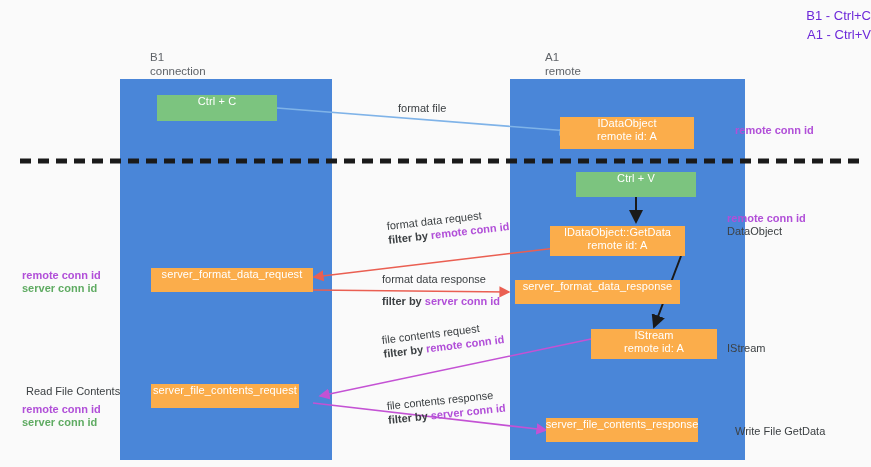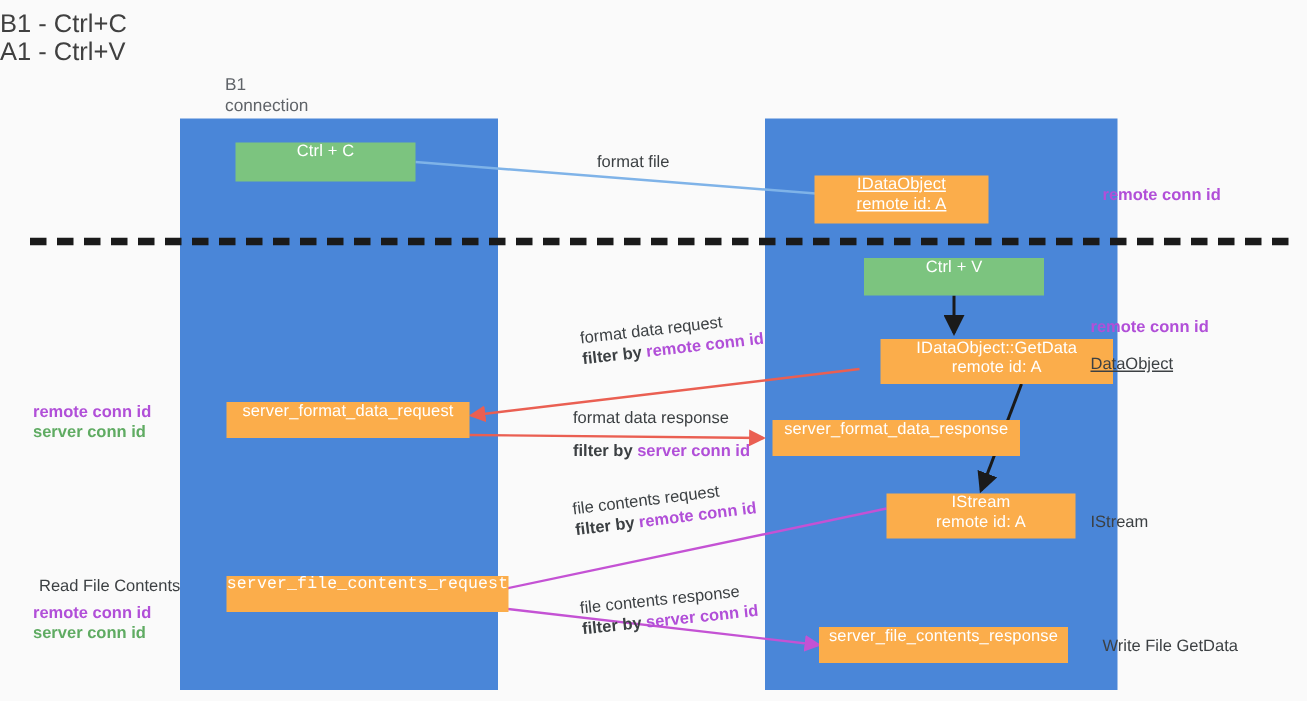--- a/index.html
+++ b/index.html
@@ -13,22 +13,22 @@
   }
   #stage{position:absolute;left:0;top:0;width:871px;height:467px;}
 
   
   svg#art{position:absolute;left:0;top:0;width:871px;height:467px;}
 
   
   .abs{position:absolute;}
 
   .title{
-    width:871px;text-align:left;top:6px;left:0;
-    font-size:17px;line-height:19px;color:#404040;
+    width:871px;text-align:right;top:6px;left:0;
+    font-size:13px;line-height:19px;color:#6d28d9;
     white-space:pre;
   }
 
   .colhead{
     font-size:11.5px;line-height:14px;color:#5f6368;
     white-space:pre;
   }
 
   .node{
     box-sizing:border-box;
@@ -103,57 +103,59 @@
     <line x1="591" y1="339" x2="320" y2="396" stroke="#c452d4" stroke-width="1.6" marker-end="url(#ah-mag)"></line>
 
     <line x1="313" y1="403" x2="546" y2="430" stroke="#c452d4" stroke-width="1.6" marker-end="url(#ah-mag)"></line>
   </svg>
 
   <div class="abs title">B1 - Ctrl+C
 A1 - Ctrl+V</div>
 
   <div class="abs colhead" style="left:150px;top:50px;width:140px;">B1
 connection</div>
+  <div class="abs colhead" style="left:545px;top:50px;width:165px;">A1
+remote</div>
 
   <div class="abs node green" style="left:157px;top:95px;width:120px;height:26px;">
     <span class="l1">Ctrl + C</span>
   </div>
 
-  <div class="abs node orange" style="left:543px;top:117px;width:116px;height:32px;text-decoration:underline;">
+  <div class="abs node orange" style="left:560px;top:117px;width:134px;height:32px;">
     <span class="l1">IDataObject</span>
     <span class="l2">remote id: A</span>
   </div>
 
   <div class="abs node green" style="left:576px;top:172px;width:120px;height:25px;">
     <span class="l1">Ctrl + V</span>
   </div>
 
-  <div class="abs node orange" style="left:587px;top:226px;width:155px;height:30px;">
+  <div class="abs node orange" style="left:550px;top:226px;width:135px;height:30px;">
     <span class="l1">IDataObject::GetData</span>
     <span class="l2">remote id: A</span>
   </div>
 
   <div class="abs node orange" style="left:151px;top:268px;width:162px;height:24px;">
     <span class="l1">server_format_data_request</span>
   </div>
 
   <div class="abs node orange" style="left:515px;top:280px;width:165px;height:24px;">
     <span class="l1">server_format_data_response</span>
   </div>
 
   <div class="abs node orange" style="left:591px;top:329px;width:126px;height:30px;">
     <span class="l1">IStream</span>
     <span class="l2">remote id: A</span>
   </div>
 
-  <div class="abs node orange" style="left:151px;top:384px;width:188px;height:24px;font-family:Liberation Mono, monospace;">
+  <div class="abs node orange" style="left:151px;top:384px;width:148px;height:24px;">
     <span class="l1">server_file_contents_request</span>
   </div>
 
-  <div class="abs node orange" style="left:546px;top:418px;width:166px;height:24px;">
+  <div class="abs node orange" style="left:546px;top:418px;width:152px;height:24px;">
     <span class="l1">server_file_contents_response</span>
   </div>
 
   <div class="edgelabel" style="left:398px;top:101px;">
     <span>format file</span>
   </div>
 
   <div class="edgelabel" style="left:386px;top:219px;transform:rotate(-6.5deg);">
     <div>format data request</div>
     <div><span class="bold">filter by </span><span class="purple">remote conn id</span></div>
@@ -175,21 +177,21 @@
   </div>
 
   <div class="sidelabel" style="left:735px;top:123px;">
     <span class="purple">remote conn id</span>
   </div>
 
   <div class="sidelabel" style="left:727px;top:211px;">
     <span class="purple">remote conn id</span>
   </div>
 
-  <div class="sidelabel" style="left:727px;top:236px;text-decoration:underline;">
+  <div class="sidelabel" style="left:727px;top:224px;">
     <span class="plain">DataObject</span>
   </div>
 
   <div class="sidelabel" style="left:727px;top:341px;">
     <span class="plain">IStream</span>
   </div>
 
   <div class="sidelabel" style="left:735px;top:424px;">
     <span class="plain">Write File GetData</span>
   </div>

